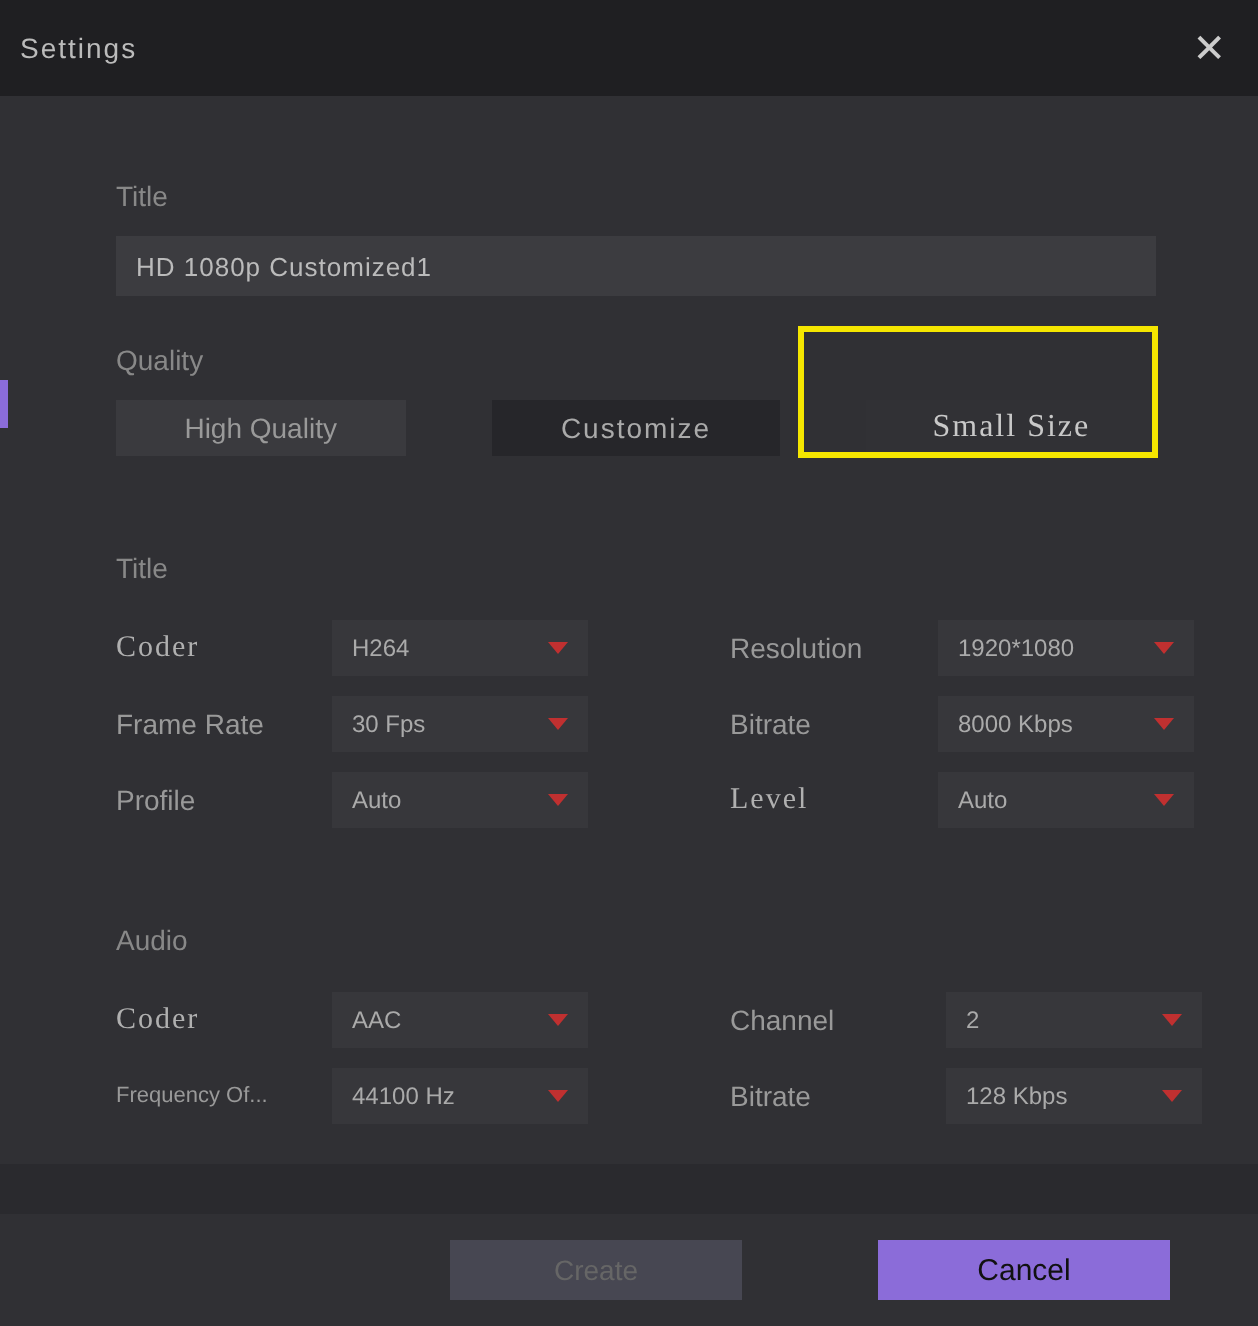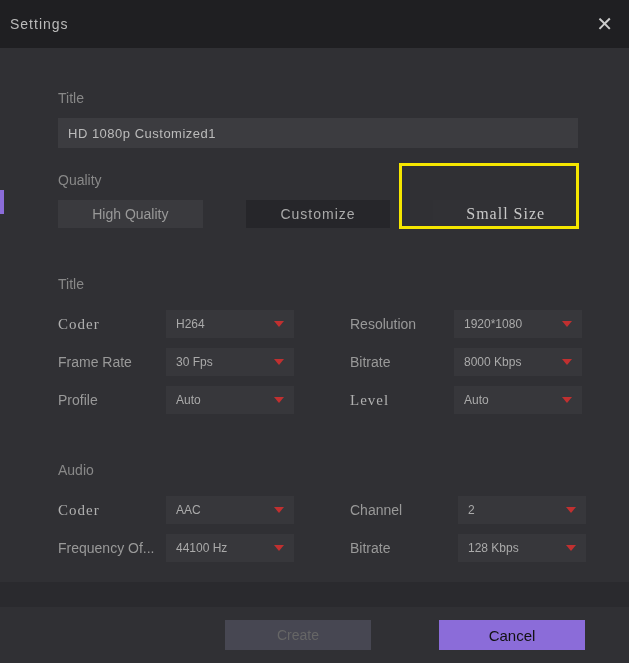--- a/index.html
+++ b/index.html
@@ -93,20 +93,21 @@
   }
   .sec-head {
     color: #888;
     font-size: 14px;
     margin-bottom: 18px;
   }
   .row {
     display: flex;
     align-items: center;
     margin-bottom: 10px;
+    gap: 15px;
   }
   .col {
     display: flex;
     align-items: center;
   }
   .lbl {
     width: 108px;
     color: #999;
     font-size: 14px;
   }
@@ -262,21 +263,21 @@
           <div class="lbl">Channel</div>
           <div class="sel">
             <span>2</span>
             <span class="caret"></span>
           </div>
         </div>
       </div>
 
       <div class="row">
         <div class="col">
-          <div class="lbl" style="font-size:14px">Frequency Of...</div>
+          <div class="lbl" style="font-size:11px">Frequency Of...</div>
           <div class="sel">
             <span>44100 Hz</span>
             <span class="caret"></span>
           </div>
         </div>
         <div class="col right-col">
           <div class="lbl">Bitrate</div>
           <div class="sel">
             <span>128 Kbps</span>
             <span class="caret"></span>

